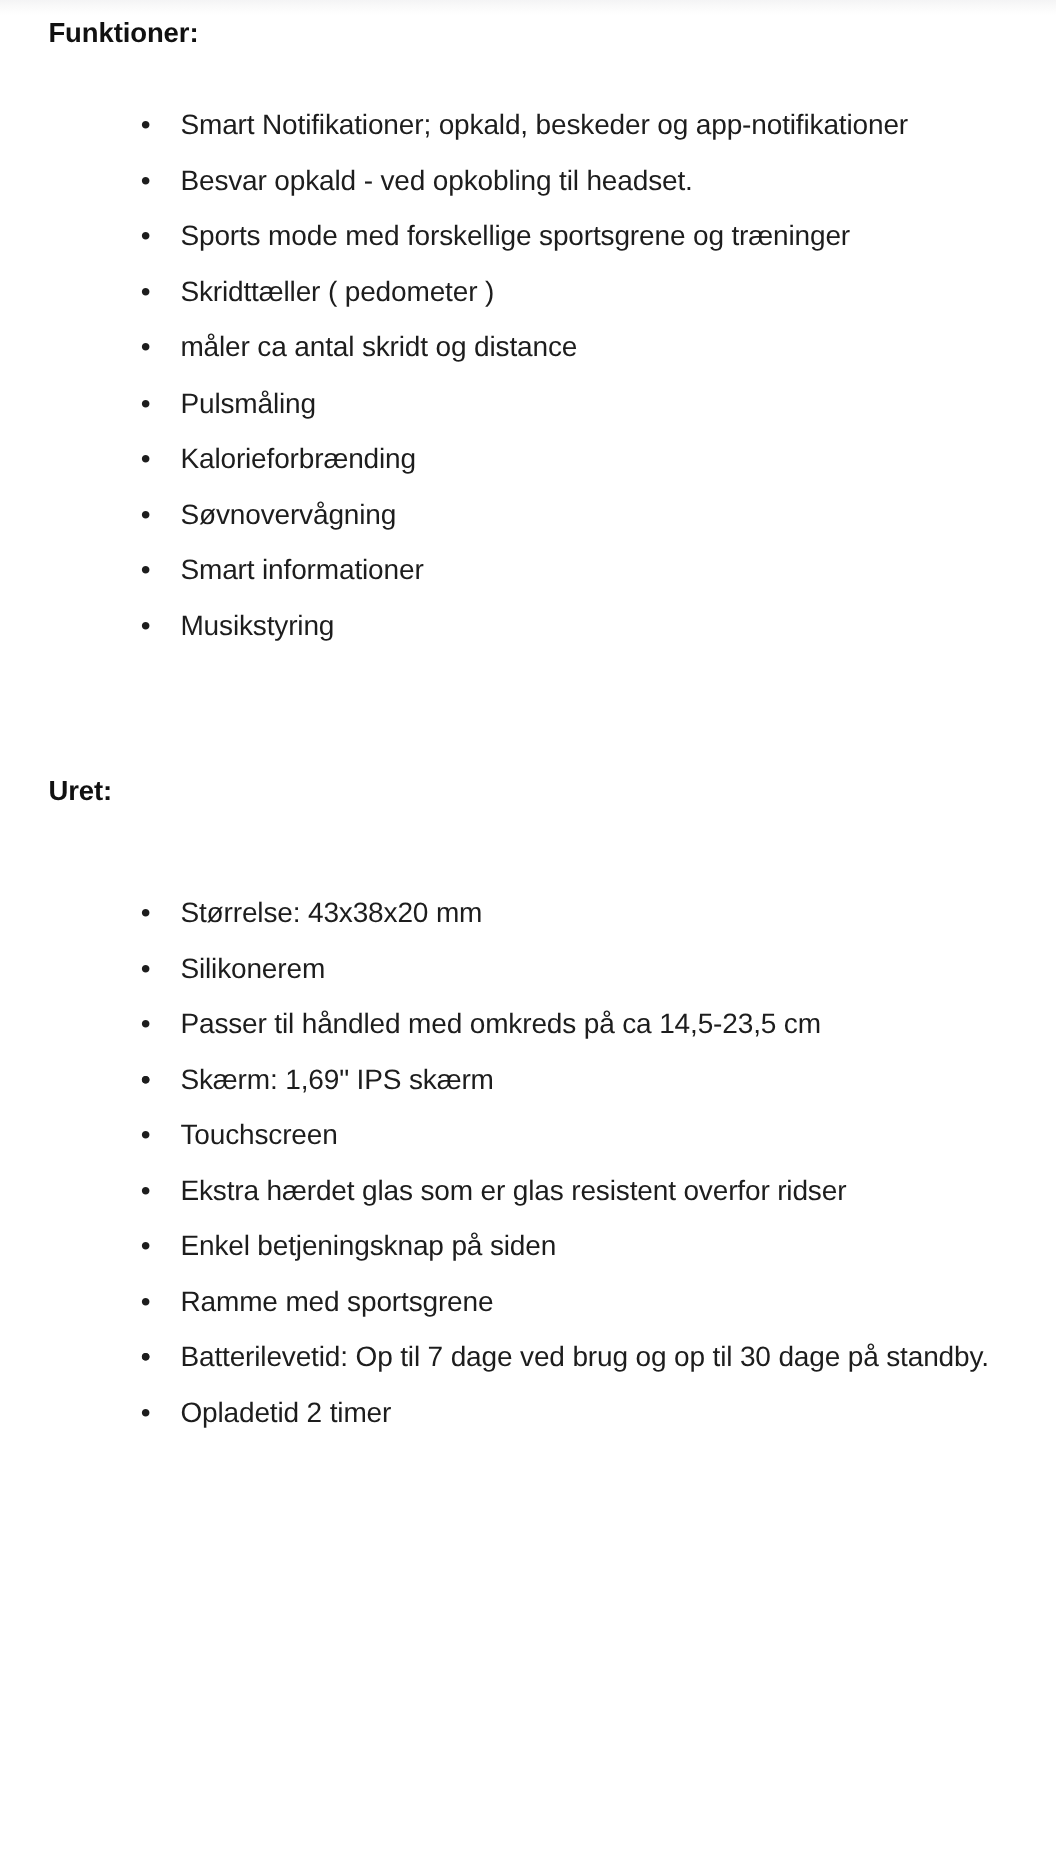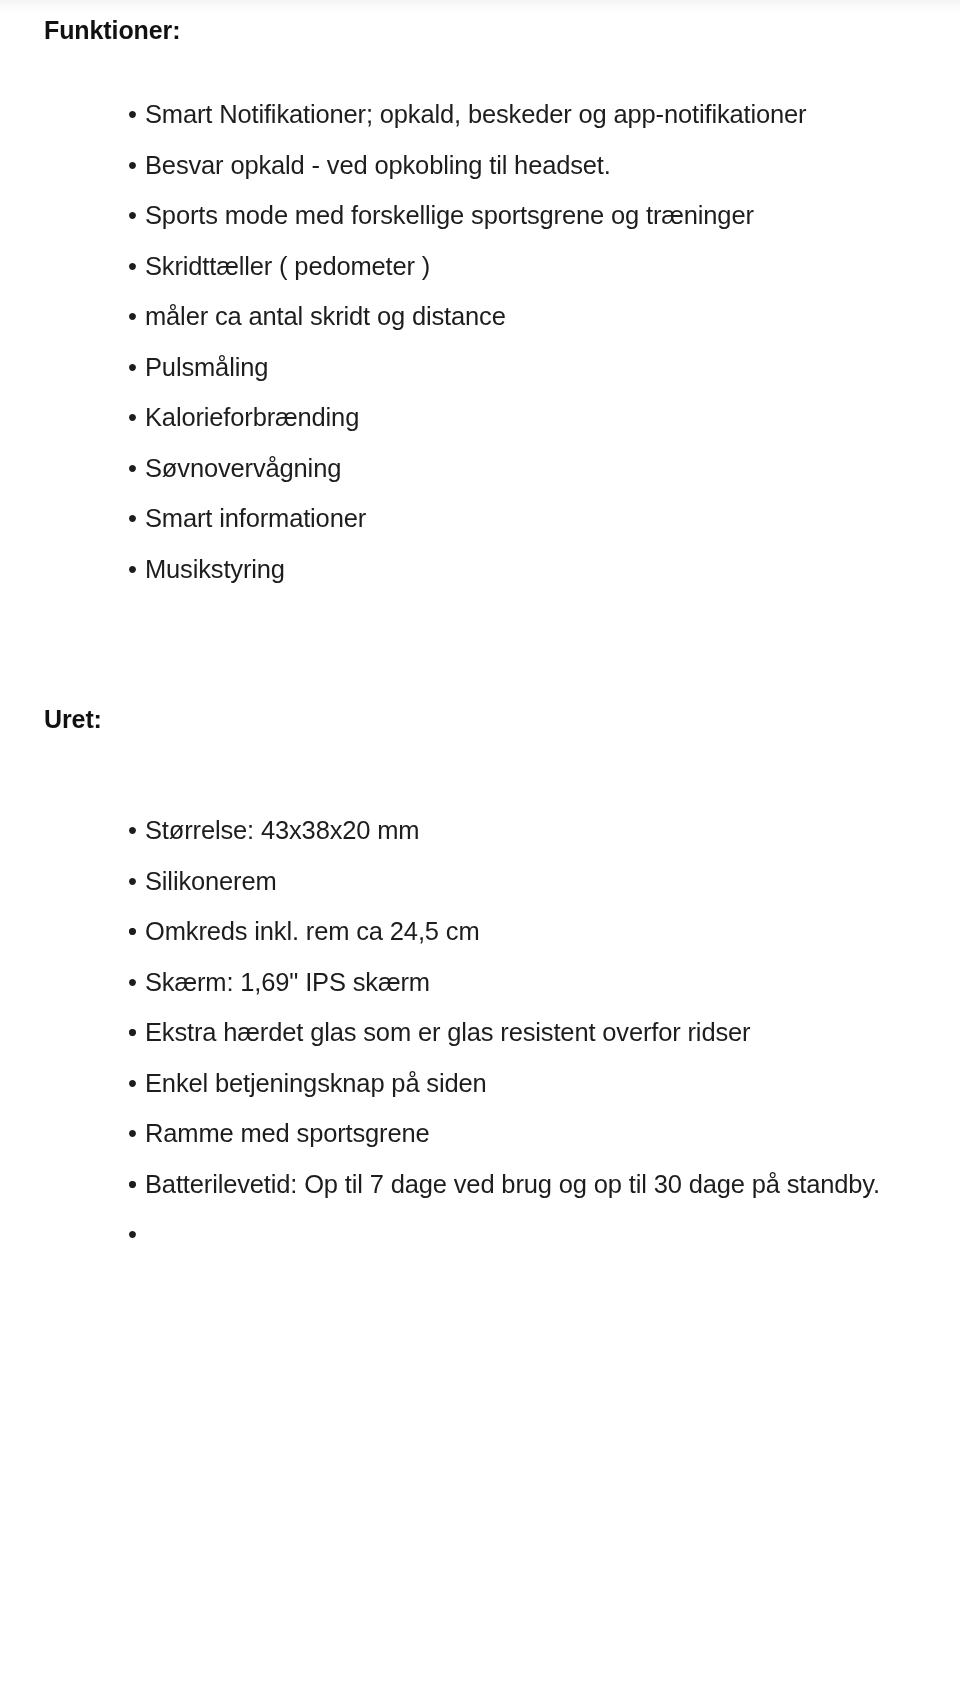--- a/index.html
+++ b/index.html
@@ -83,20 +83,21 @@
     left: 128px;
     top: 0;
     width: 14px;
     line-height: 50.5px;
     font-size: 25.5px;
     color: #1d1d1d;
   }
 
   ul.spec-list li .li-text {
     display: block;
+    margin-left: 19px;
   }
 </style>
 </head>
 <body>
 
 <div class="top-fade"></div>
 
 <div class="page">
 
   <h2 class="section-heading heading-funktioner">Funktioner:</h2>
@@ -150,31 +151,32 @@
     <li>
       <span class="bullet">•</span>
       <span class="li-text">Størrelse: 43x38x20 mm</span>
     </li>
     <li>
       <span class="bullet">•</span>
       <span class="li-text">Silikonerem</span>
     </li>
     <li>
       <span class="bullet">•</span>
-    </li>
-    <li>
-      <span class="bullet">•</span>
-      <span class="li-text">Omkreds inkl. rem ca 24,5 cm</span>
+      <span class="li-text">Passer til håndled med omkreds på ca 14,5-23,5 cm</span>
+    </li>
+    <li>
+      <span class="bullet">•</span>
     </li>
     <li>
       <span class="bullet">•</span>
       <span class="li-text">Skærm: 1,69" IPS skærm</span>
     </li>
     <li>
       <span class="bullet">•</span>
+      <span class="li-text">Touchscreen</span>
     </li>
     <li>
       <span class="bullet">•</span>
       <span class="li-text">Ekstra hærdet glas som er glas resistent overfor ridser</span>
     </li>
     <li>
       <span class="bullet">•</span>
       <span class="li-text">Enkel betjeningsknap på siden</span>
     </li>
     <li>
@@ -183,16 +185,17 @@
     </li>
     <li>
       <span class="bullet">•</span>
     </li>
     <li>
       <span class="bullet">•</span>
       <span class="li-text">Batterilevetid: Op til 7 dage ved brug og op til 30 dage på standby.</span>
     </li>
     <li>
       <span class="bullet">•</span>
+      <span class="li-text">Opladetid 2 timer</span>
     </li>
   </ul>
 
 </div>
 
 </body></html>

